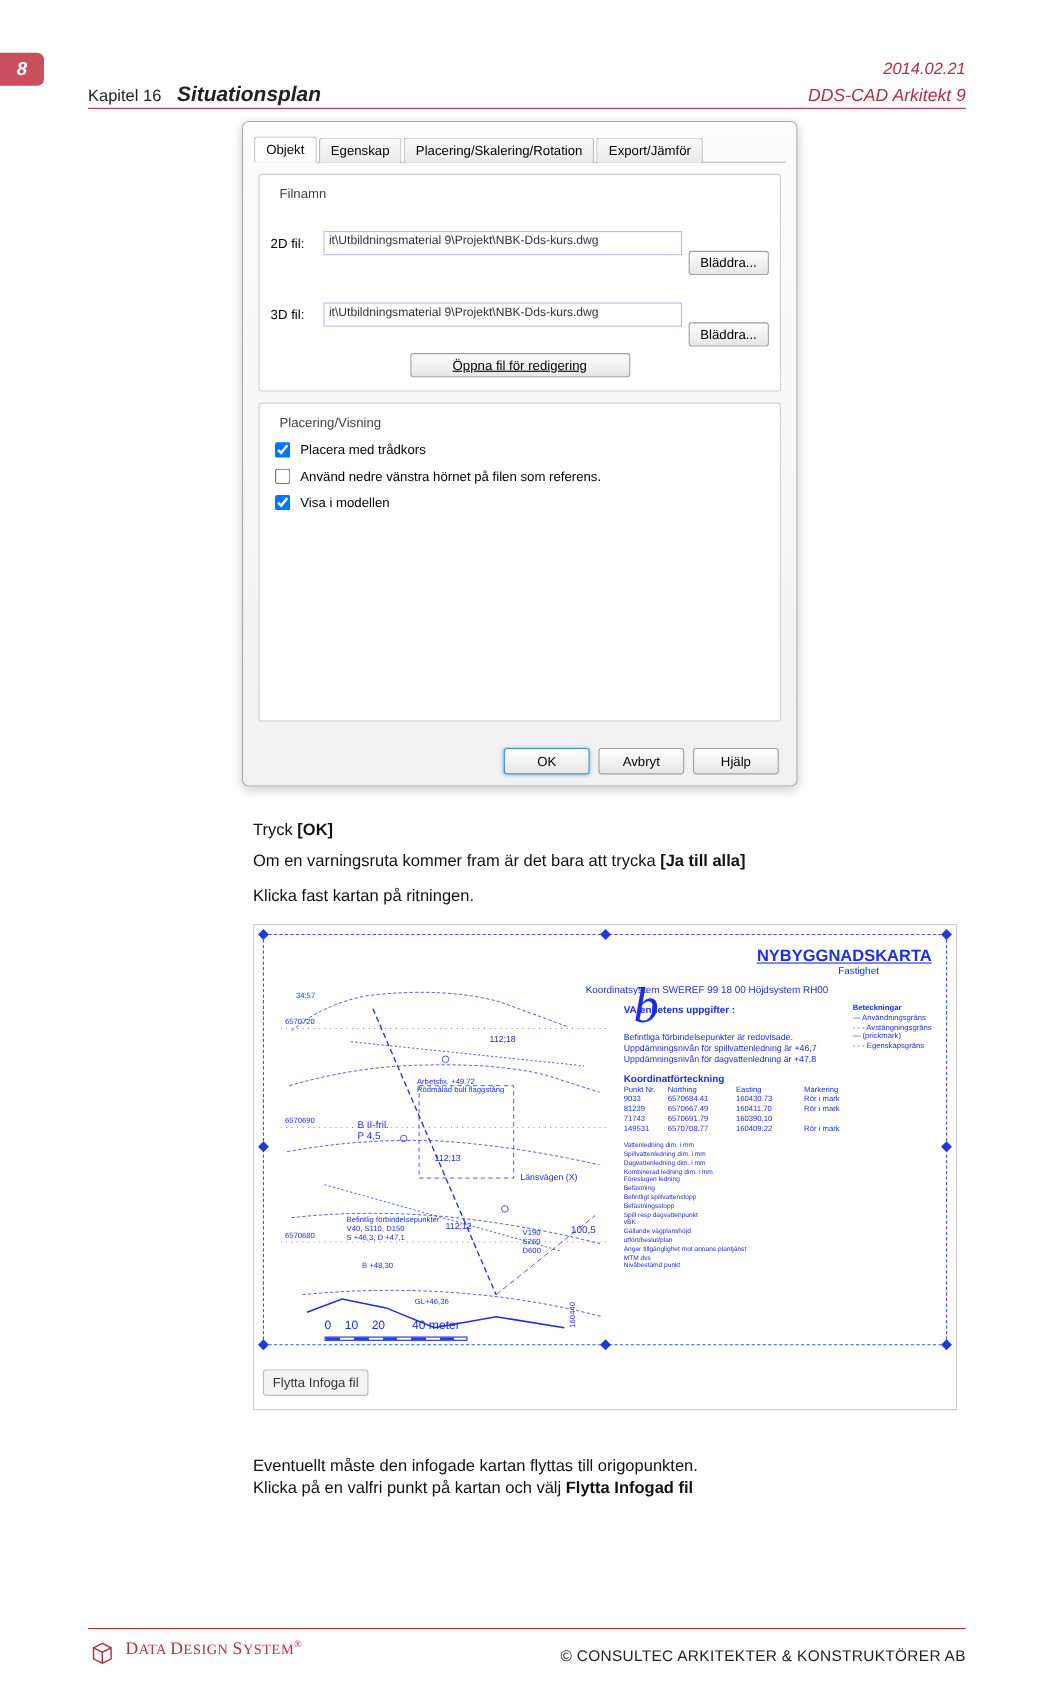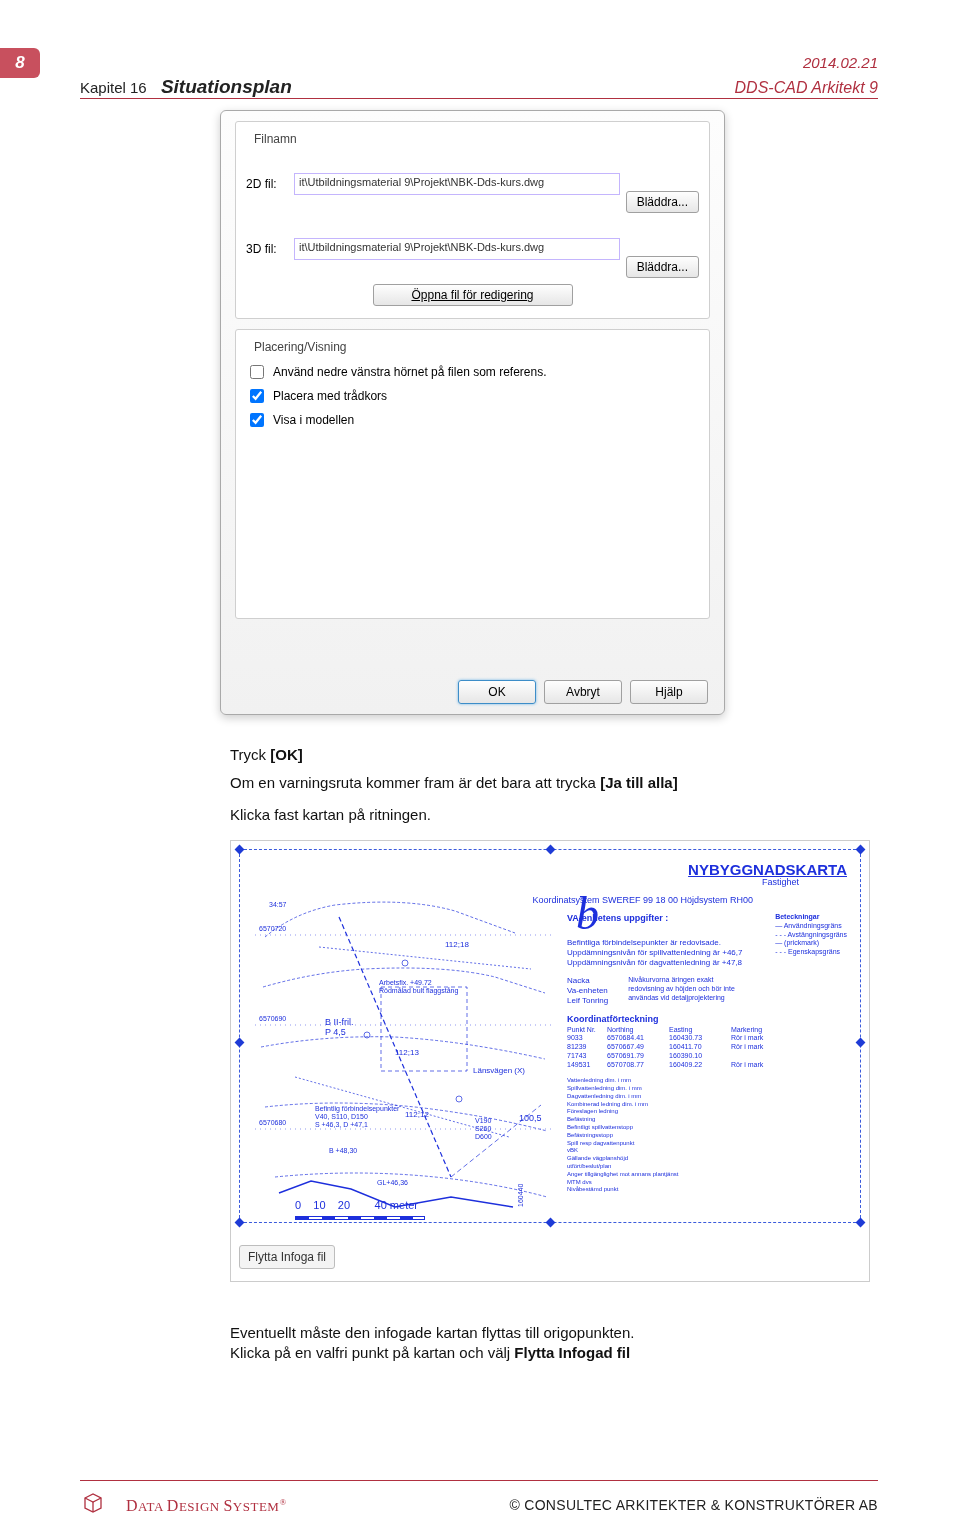--- a/index.html
+++ b/index.html
@@ -151,21 +151,21 @@
   .tooltip-box {
     position: absolute; left: 8px; bottom: 12px; padding: 4px 8px;
     background: #f4f4f4; border: 1px solid #bdbdbd; border-radius: 3px;
     font-size: 12px; color: #333;
   }
   
   .hr-bottom {
     position: absolute; bottom: 58px; left: 80px; right: 82px; height: 1px; background: #b03040;
   }
   .footer-left {
-    position: absolute; bottom: 24px; left: 80px; display: flex; align-items: flex-end; gap: 20px;
+    position: absolute; bottom: 24px; left: 80px; display: flex; align-items: flex-start; gap: 8px;
   }
   .logo-cube {
     width: 26px; height: 26px; display: inline-block; position: relative;
   }
   .logo-cube svg { width: 26px; height: 26px; }
   .dds-text {
     font-family: Georgia, 'Times New Roman', serif; color: #b03040; font-size: 16px;
   }
   .dds-text .sm { font-variant: small-caps; letter-spacing: 0.5px; }
   .dds-text sup { font-size: 9px; }
@@ -186,45 +186,51 @@
   <div class="header-line">
     <div class="chapter">
       <span>Kapitel 16</span>
       <span class="title-word">Situationsplan</span>
     </div>
     <div class="product">DDS-CAD Arkitekt 9</div>
   </div>
   <div class="hr-red"></div>
 
   <div class="dialog">
+    <div class="tabs">
+      <div class="tab active">Objekt</div>
+      <div class="tab">Egenskap</div>
+      <div class="tab">Placering/Skalering/Rotation</div>
+      <div class="tab">Export/Jämför</div>
+    </div>
     <div class="dlg-body">
       <div class="fieldset">
         <div class="legend">Filnamn</div>
         <div class="row">
           <label class="k">2D fil:</label>
           <div class="fileinput">it\Utbildningsmaterial 9\Projekt\NBK-Dds-kurs.dwg</div>
           <div class="btn">Bläddra...</div>
         </div>
         <div class="row">
           <label class="k">3D fil:</label>
           <div class="fileinput">it\Utbildningsmaterial 9\Projekt\NBK-Dds-kurs.dwg</div>
           <div class="btn">Bläddra...</div>
         </div>
         <div class="btn wide-btn">Öppna fil för redigering</div>
       </div>
 
       <div class="fieldset fs-placvis">
         <div class="legend">Placering/Visning</div>
         <div class="chk">
+          <input type="checkbox" checked="" style="">
+          <span>Placera med trådkors</span>
+        </div>
+        <div class="chk">
           <input type="checkbox" style="">
           <span>Använd nedre vänstra hörnet på filen som referens.</span>
-        </div>
-        <div class="chk">
-          <input type="checkbox" checked="" style="">
-          <span>Placera med trådkors</span>
         </div>
         <div class="chk">
           <input type="checkbox" checked="" style="">
           <span>Visa i modellen</span>
         </div>
       </div>
     </div>
     <div class="dlg-footer">
       <div class="btn primary">OK</div>
       <div class="btn">Avbryt</div>
@@ -317,28 +323,20 @@
           <div>- - - Avstängningsgräns</div>
           <div>— (prickmark)</div>
           <div>- - - Egenskapsgräns</div>
         </div>
         <div style="margin-top:14px">
           <div>Befintliga förbindelsepunkter är redovisade.</div>
           <div>Uppdämningsnivån för spillvattenledning är +46,7</div>
           <div>Uppdämningsnivån för dagvattenledning är +47,8</div>
         </div>
       </div>
-      <div class="sec" style="display:flex; gap:20px;">
-        <div>
-          <div>Nacka</div>
-          <div>Va-enheten</div>
-          <div>Leif Tonring</div>
-        </div>
-        <div style="width:110px; font-size:7px;">Nivåkurvorna äringen exakt redovisning av höjden och bör inte användas vid detaljprojektering</div>
-      </div>
       <div class="sec">
         <div class="hd">Koordinatförteckning</div>
         <div class="tbl">
           <div class="r">
             <span>Punkt Nr.</span>
             <span>Northing</span>
             <span>Easting</span>
             <span>Markering</span>
           </div>
           <div class="r">

